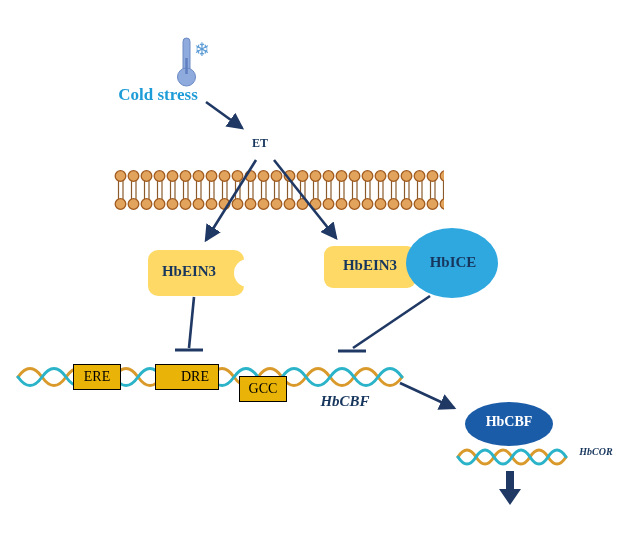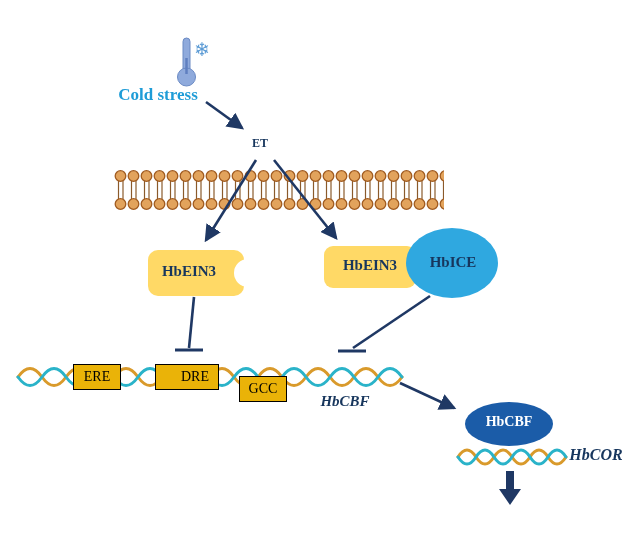--- a/index.html
+++ b/index.html
@@ -21,21 +21,21 @@
   .cis-box{
     position:absolute;z-index:2;width:46px;height:24px;
     background:#eab308;border:1.5px solid #000000;
     font-size:14px;color:#000000;text-align:center;line-height:24px;
   }
   .box-ere{left:73px;top:364px;}
   .box-dre{left:155px;top:364px;padding-left:16px;}
   .box-gcc{left:239px;top:376px;}
   .lbl-cbf-gene{left:303px;top:393px;width:84px;font-size:15px;font-weight:bold;font-style:italic;color:#17365d;}
   .lbl-cbf-prot{left:466px;top:414px;width:86px;font-size:14px;font-weight:bold;color:#ffffff;}
-  .lbl-cor{left:560px;top:446px;width:72px;font-size:16px;font-weight:bold;font-style:italic;color:#17365d;}
+  .lbl-cor{left:560px;top:446px;width:72px;font-size:10px;font-weight:bold;font-style:italic;color:#17365d;}
   .lbl-outcome{left:396px;top:507px;width:240px;font-size:16px;font-weight:bold;color:#000000;}
 </style>
 </head>
 <body>
 
 <div id="canvas">
 
   <svg id="diagram-svg" width="636" height="533" viewBox="0 0 636 533">
     <defs>
       <marker id="arrow" viewBox="0 0 10 10" refX="8.5" refY="5" markerWidth="6.5" markerHeight="6.5" orient="auto-start-reverse">

